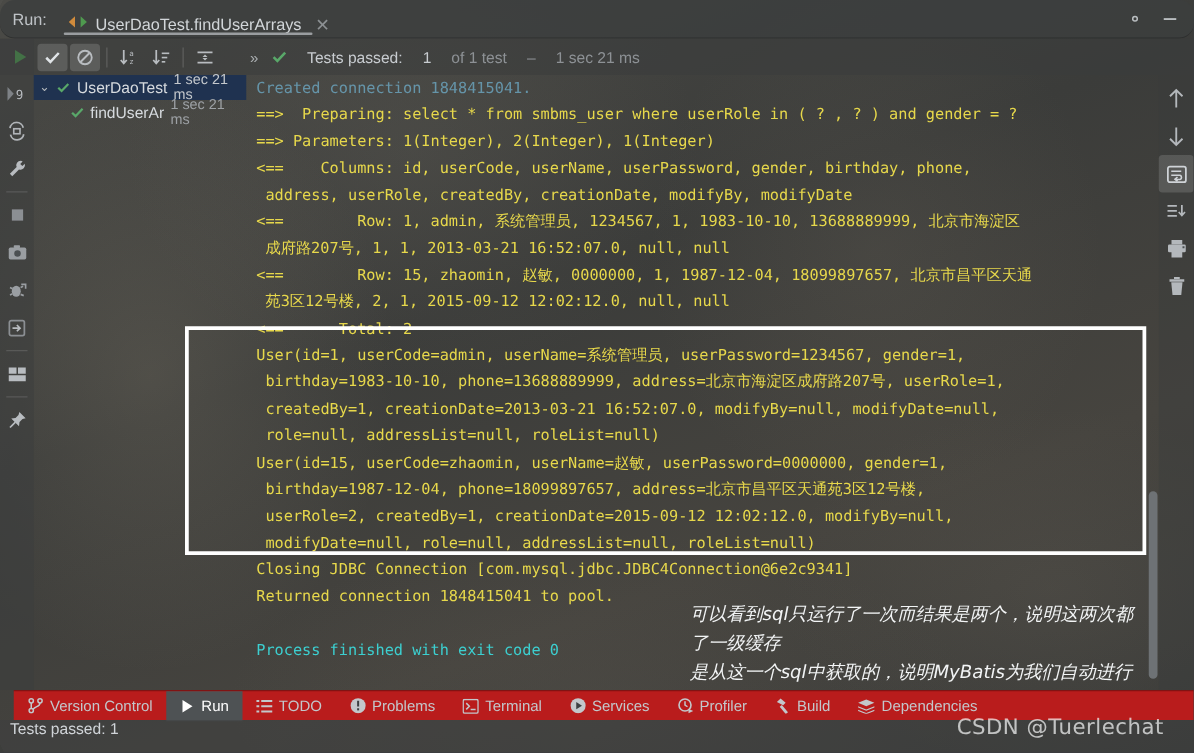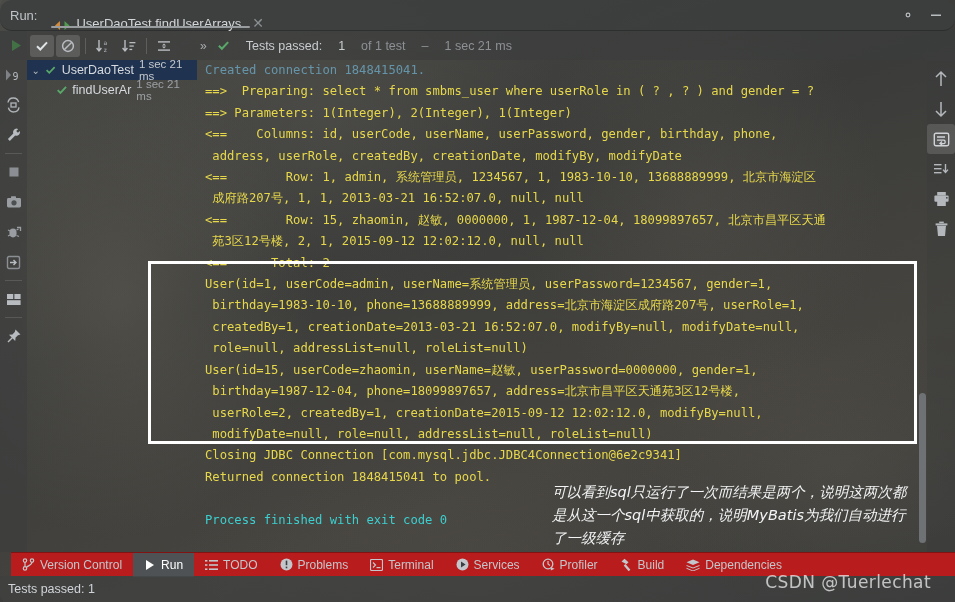--- a/index.html
+++ b/index.html
@@ -43,22 +43,22 @@
     background: rgba(60,62,62,.82);
     display: flex; align-items: center;
     border-bottom: 1px solid rgba(0,0,0,.25);
     border-radius: 12px;
   }
   .runbar-label {
     color: #bfc3c7; font-size: 13px; padding: 0 8px 0 10px;
   }
   .run-tab {
     position: relative;
-    display: flex; align-items: flex-end; gap: 6px;
-    height: 31px; padding: 2px 8px 0 10px;
+    display: flex; align-items: flex-start; gap: 6px;
+    height: 31px; padding: 12px 8px 0 10px;
     color: #d2d6d9; font-size: 13px;
   }
   .run-tab::after{
     content:""; position:absolute; left:6px; right:22px; bottom:3px;
     height:2px; background:#9a9da0; border-radius:1px;
   }
   .tab-dualarrow { display:inline-flex; }
   .tab-close { color:#8c9093; font-size:14px; margin-left:5px; cursor:pointer; }
   .runbar-right { margin-left:auto; display:flex; align-items:center; gap:14px; padding-right:12px; }
   .ib { background:none; border:0; cursor:pointer; display:flex; align-items:center; }
@@ -162,21 +162,21 @@
     display:flex; align-items:center; gap:5px;
     height:24px; padding:0 11px;
     color:#c3c7cb; font-size:12px; cursor:pointer; white-space:nowrap;
   }
   .twitem.active { background:#4e5254; color:#ffffff; }
 
   
   .statusbar {
     position:absolute; left:0; bottom:0; width:955px; height:26px;
     background: rgba(62,64,64,.55);
-    display:flex; align-items:center;gap:16px;
+    display:flex; gap:16px;
   }
   .sb-left { color:#d0d4d8; font-size:12.5px; padding-left:8px; }
   .sb-right { margin-left:auto; display:flex; align-items:center; gap:14px; padding-right:10px;
               color:#c4c8cc; font-size:11.5px; }
   .watermark {
     position:absolute; right:24px; bottom:10px;
     color:rgba(245,246,247,.72); font-size:17px; letter-spacing:.4px;
     font-family:"DejaVu Sans", sans-serif; pointer-events:none;
   }
   svg { display:block; }
@@ -351,22 +351,22 @@
   </div>
   <div class="tree-hscroll"></div>
 
   <div class="console" id="console"><div class="ln cut">Created connection 1848415041.</div><div class="ln">==&gt;  Preparing: select * from smbms_user where userRole in ( ? , ? ) and gender = ?</div><div class="ln">==&gt; Parameters: 1(Integer), 2(Integer), 1(Integer)</div><div class="ln">&lt;==    Columns: id, userCode, userName, userPassword, gender, birthday, phone,</div><div class="ln"> address, userRole, createdBy, creationDate, modifyBy, modifyDate</div><div class="ln">&lt;==        Row: 1, admin, 系统管理员, 1234567, 1, 1983-10-10, 13688889999, 北京市海淀区</div><div class="ln"> 成府路207号, 1, 1, 2013-03-21 16:52:07.0, null, null</div><div class="ln">&lt;==        Row: 15, zhaomin, 赵敏, 0000000, 1, 1987-12-04, 18099897657, 北京市昌平区天通</div><div class="ln"> 苑3区12号楼, 2, 1, 2015-09-12 12:02:12.0, null, null</div><div class="ln">&lt;==      Total: 2</div><div class="ln">User(id=1, userCode=admin, userName=系统管理员, userPassword=1234567, gender=1,</div><div class="ln"> birthday=1983-10-10, phone=13688889999, address=北京市海淀区成府路207号, userRole=1,</div><div class="ln"> createdBy=1, creationDate=2013-03-21 16:52:07.0, modifyBy=null, modifyDate=null,</div><div class="ln"> role=null, addressList=null, roleList=null)</div><div class="ln">User(id=15, userCode=zhaomin, userName=赵敏, userPassword=0000000, gender=1,</div><div class="ln"> birthday=1987-12-04, phone=18099897657, address=北京市昌平区天通苑3区12号楼,</div><div class="ln"> userRole=2, createdBy=1, creationDate=2015-09-12 12:02:12.0, modifyBy=null,</div><div class="ln"> modifyDate=null, role=null, addressList=null, roleList=null)</div><div class="ln">Closing JDBC Connection [com.mysql.jdbc.JDBC4Connection@6e2c9341]</div><div class="ln">Returned connection 1848415041 to pool.</div><div class="ln blank"></div><div class="ln cyan">Process finished with exit code 0</div></div>
 
   <div class="hlbox"></div>
   <div class="vscroll"></div>
 
   <div class="note">
     <div>可以看到sql只运行了一次而结果是两个，说明这两次都</div>
+    <div>了一级缓存</div>
     <div>是从这一个sql中获取的，说明MyBatis为我们自动进行</div>
-    <div>了一级缓存</div>
   </div>
 
   <div class="rightstrip">
     <div class="rsicon">
       <svg width="16" height="18" viewBox="0 0 16 18">
           <path d="M8 2 V16 M3 7 L8 2 L13 7" stroke="#b4b8bc" stroke-width="1.5" fill="none"></path>
         </svg>
     </div>
     <div class="rsicon">
       <svg width="16" height="18" viewBox="0 0 16 18">

